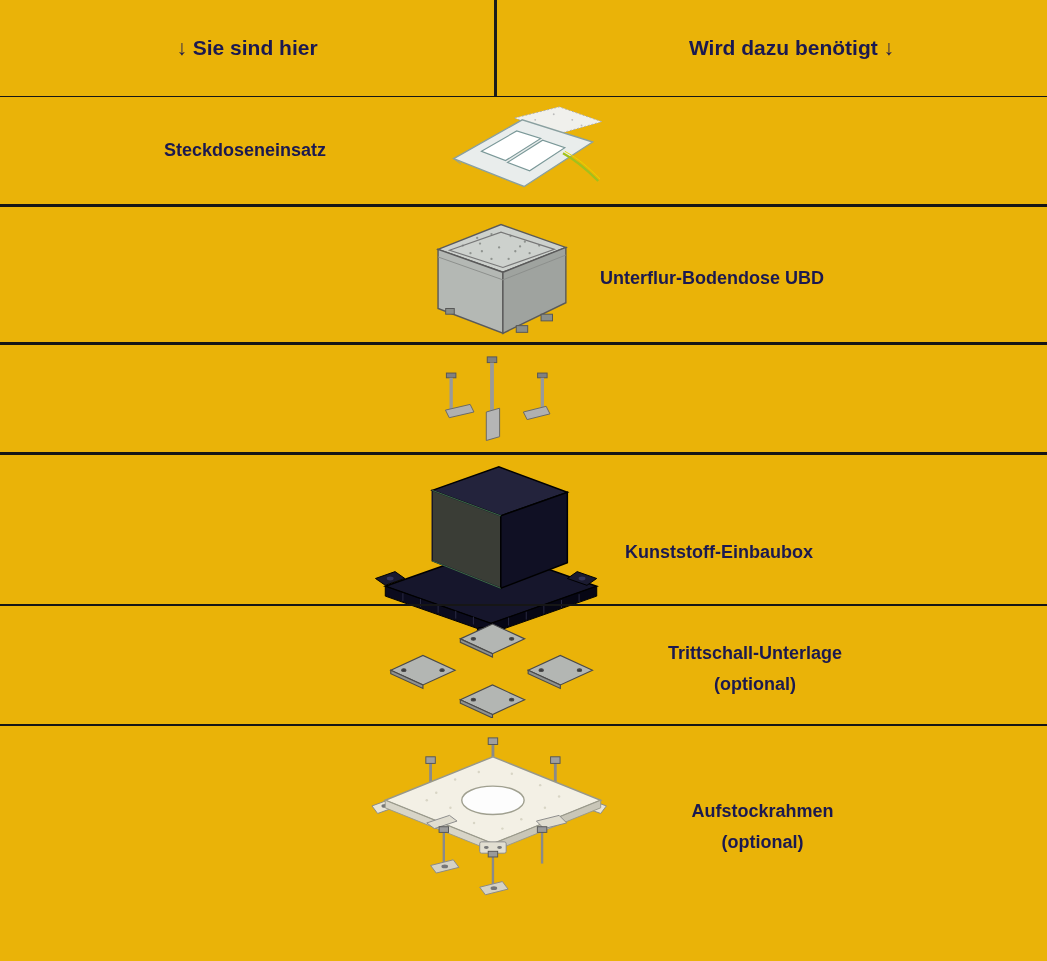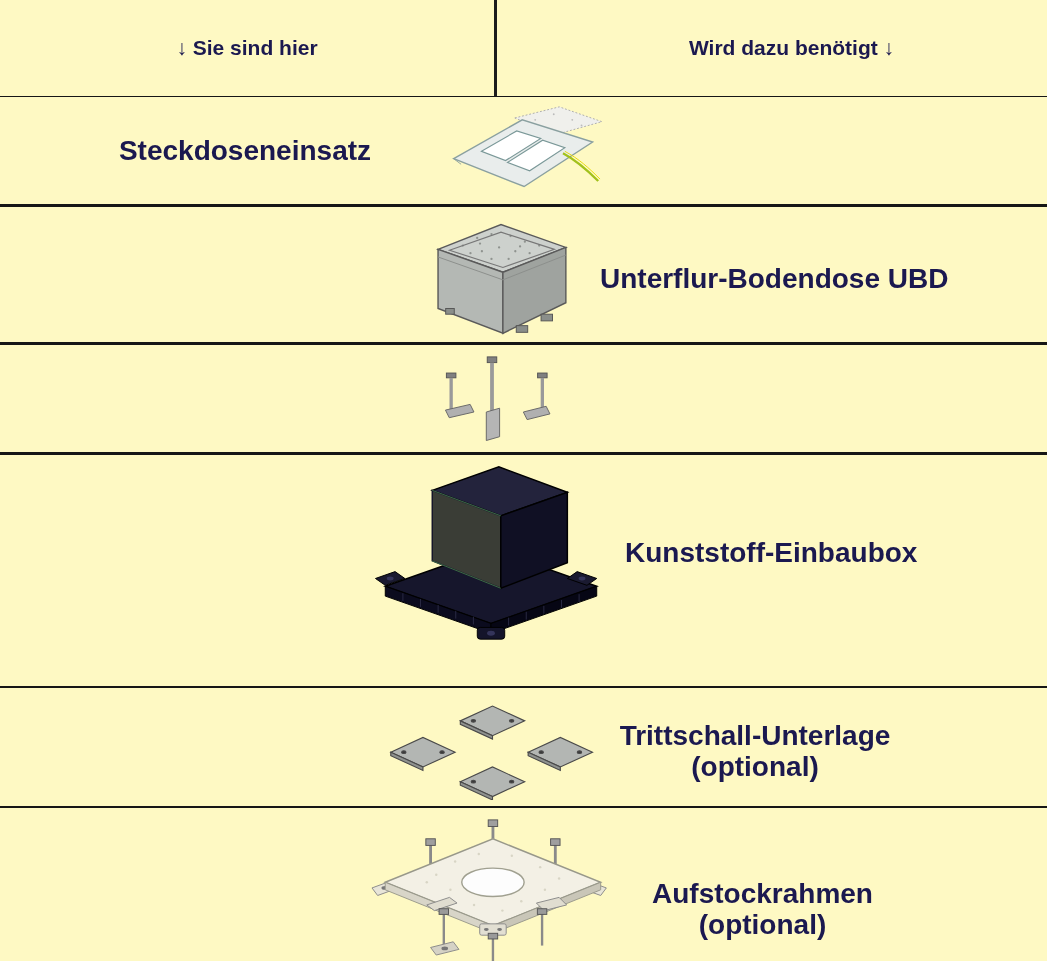--- a/index.html
+++ b/index.html
@@ -1,37 +1,37 @@
 <!DOCTYPE html>
 <html><head>
 <meta charset="utf-8">
 <style>
   html,body{margin:0;padding:0;background:#fff;}
   .page{
-    position:relative;width:1047px;height:961px;background:#fef9c3;
+    position:relative;width:1047px;height:961px;background:#eab308;
     font-family:"Liberation Sans",sans-serif;font-weight:700;color:#1b1950;
     overflow:hidden;
   }
   
   .header{position:relative;height:96px;display:flex;align-items:stretch;}
   .hcell{display:flex;align-items:center;justify-content:center;font-size:21px;}
   .hcell.left{width:494px;}
   .hcell.right{flex:1;padding-left:39px;}
   .vdiv{width:3px;background:#1c1c1c;}
   
   .row{position:relative;box-sizing:border-box;border-top:2px solid #161616;}
   .row.sep-thin{border-top-width:1px;}
   .row.sep-thick{border-top-width:3px;text-align:center;}
   .r1{height:108px;}
   .r2{height:138px;}
   .r3{height:110px;}
-  .r4{height:234px;}
+  .r4{height:152px;}
   .r5{height:120px;}
   .r6{height:233px;}
-  .lbl{position:absolute;font-size:28px;line-height:31px;white-space:pre-line;}
+  .lbl{position:absolute;font-size:18px;line-height:31px;white-space:pre-line;}
   .lbl.center{text-align:center;}
   .fig{position:absolute;}
   .fig svg{display:block;width:100%;height:100%;}
 </style>
 </head>
 <body>
 
 <div class="page">
 
   <div class="header">

